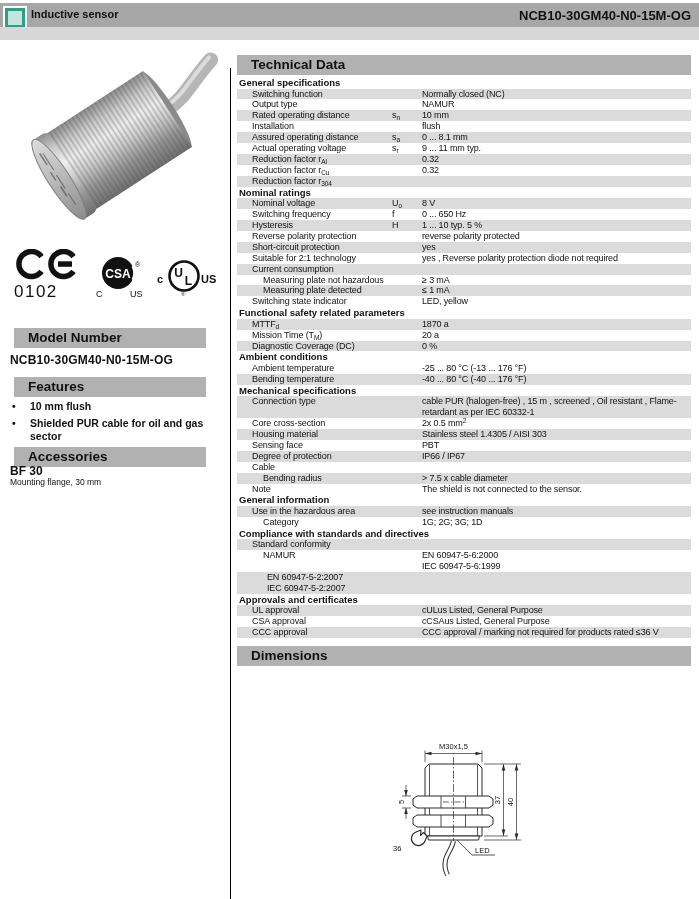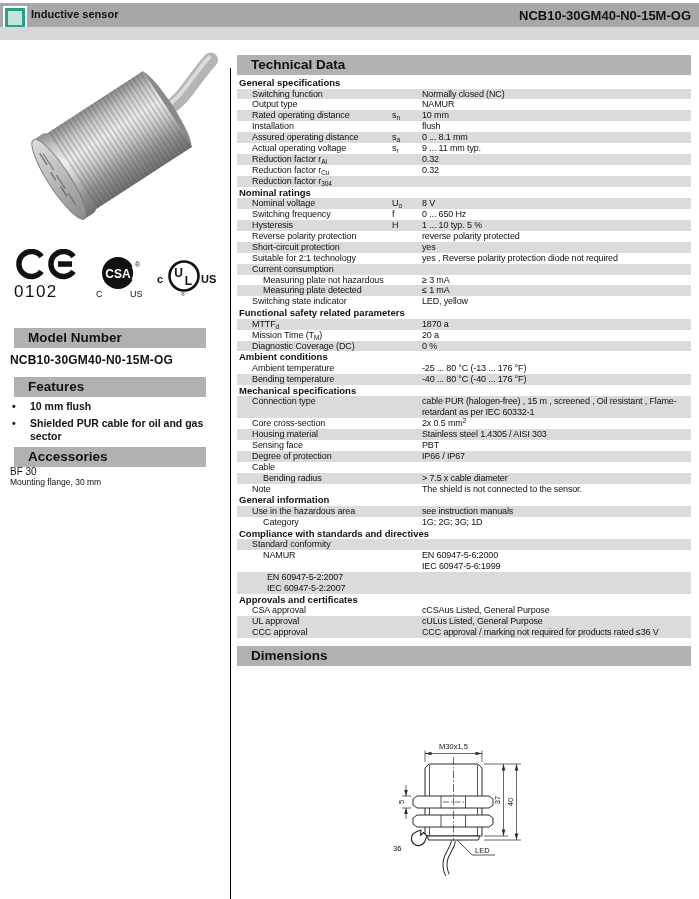--- a/index.html
+++ b/index.html
@@ -21,21 +21,21 @@
   .gbar.right{left:237px;width:454px;}
 
   
   .photo{position:absolute;left:10px;top:42px;width:210px;height:202px;}
   .logo{position:absolute;}
   .model-value{position:absolute;left:10px;top:353px;font-size:12px;font-weight:700;letter-spacing:.2px;}
   .features-list{position:absolute;left:12px;top:400px;width:200px;}
   .feat-item{display:flex;font-size:10.5px;font-weight:700;line-height:13px;margin-bottom:4px;}
   .feat-item .bullet{flex:0 0 18px;}
   .acc-block{position:absolute;left:10px;top:466px;width:205px;}
-  .acc-name{font-size:10px;font-weight:400;line-height:11px;}
+  .acc-name{font-size:12px;font-weight:700;line-height:11px;}
   .acc-desc{font-size:8.5px;line-height:10px;}
 
   
   .tdtable{position:absolute;left:237px;top:77px;width:454px;}
   .t-sec{font-size:9.5px;font-weight:700;line-height:11.5px;padding-left:2px;}
   .t-row{display:flex;font-size:9px;line-height:10.9px;letter-spacing:-0.1px;}
   .t-row.shade{background:#dbdbdb;}
   .t-label{flex:0 0 155px;box-sizing:border-box;padding-left:15px;}
   .t-label.ind2{padding-left:26px;}
   .t-sym{flex:0 0 30px;}
@@ -329,29 +329,29 @@
       <div class="t-row">
         <span class="t-label ind2">NAMUR</span>
         <span class="t-sym"></span>
         <span class="t-val">EN 60947-5-6:2000<br>IEC 60947-5-6:1999</span>
       </div>
       <div class="t-row shade">
         <span class="t-sym"></span>
         <span class="t-val">EN 60947-5-2:2007<br>IEC 60947-5-2:2007</span>
       </div>
       <div class="t-sec">Approvals and certificates</div>
+      <div class="t-row shade">
+        <span class="t-label">UL approval</span>
+        <span class="t-sym"></span>
+        <span class="t-val">cULus Listed, General Purpose</span>
+      </div>
       <div class="t-row">
         <span class="t-label">CSA approval</span>
         <span class="t-sym"></span>
         <span class="t-val">cCSAus Listed, General Purpose</span>
-      </div>
-      <div class="t-row shade">
-        <span class="t-label">UL approval</span>
-        <span class="t-sym"></span>
-        <span class="t-val">cULus Listed, General Purpose</span>
       </div>
       <div class="t-row shade">
         <span class="t-label">CCC approval</span>
         <span class="t-sym"></span>
         <span class="t-val">CCC approval / marking not required for products rated ≤36 V</span>
       </div>
     </div>
   <div class="gbar right" style="top:646px">Dimensions</div>
 
   <svg class="dimdraw" viewBox="388 722 194 174">

